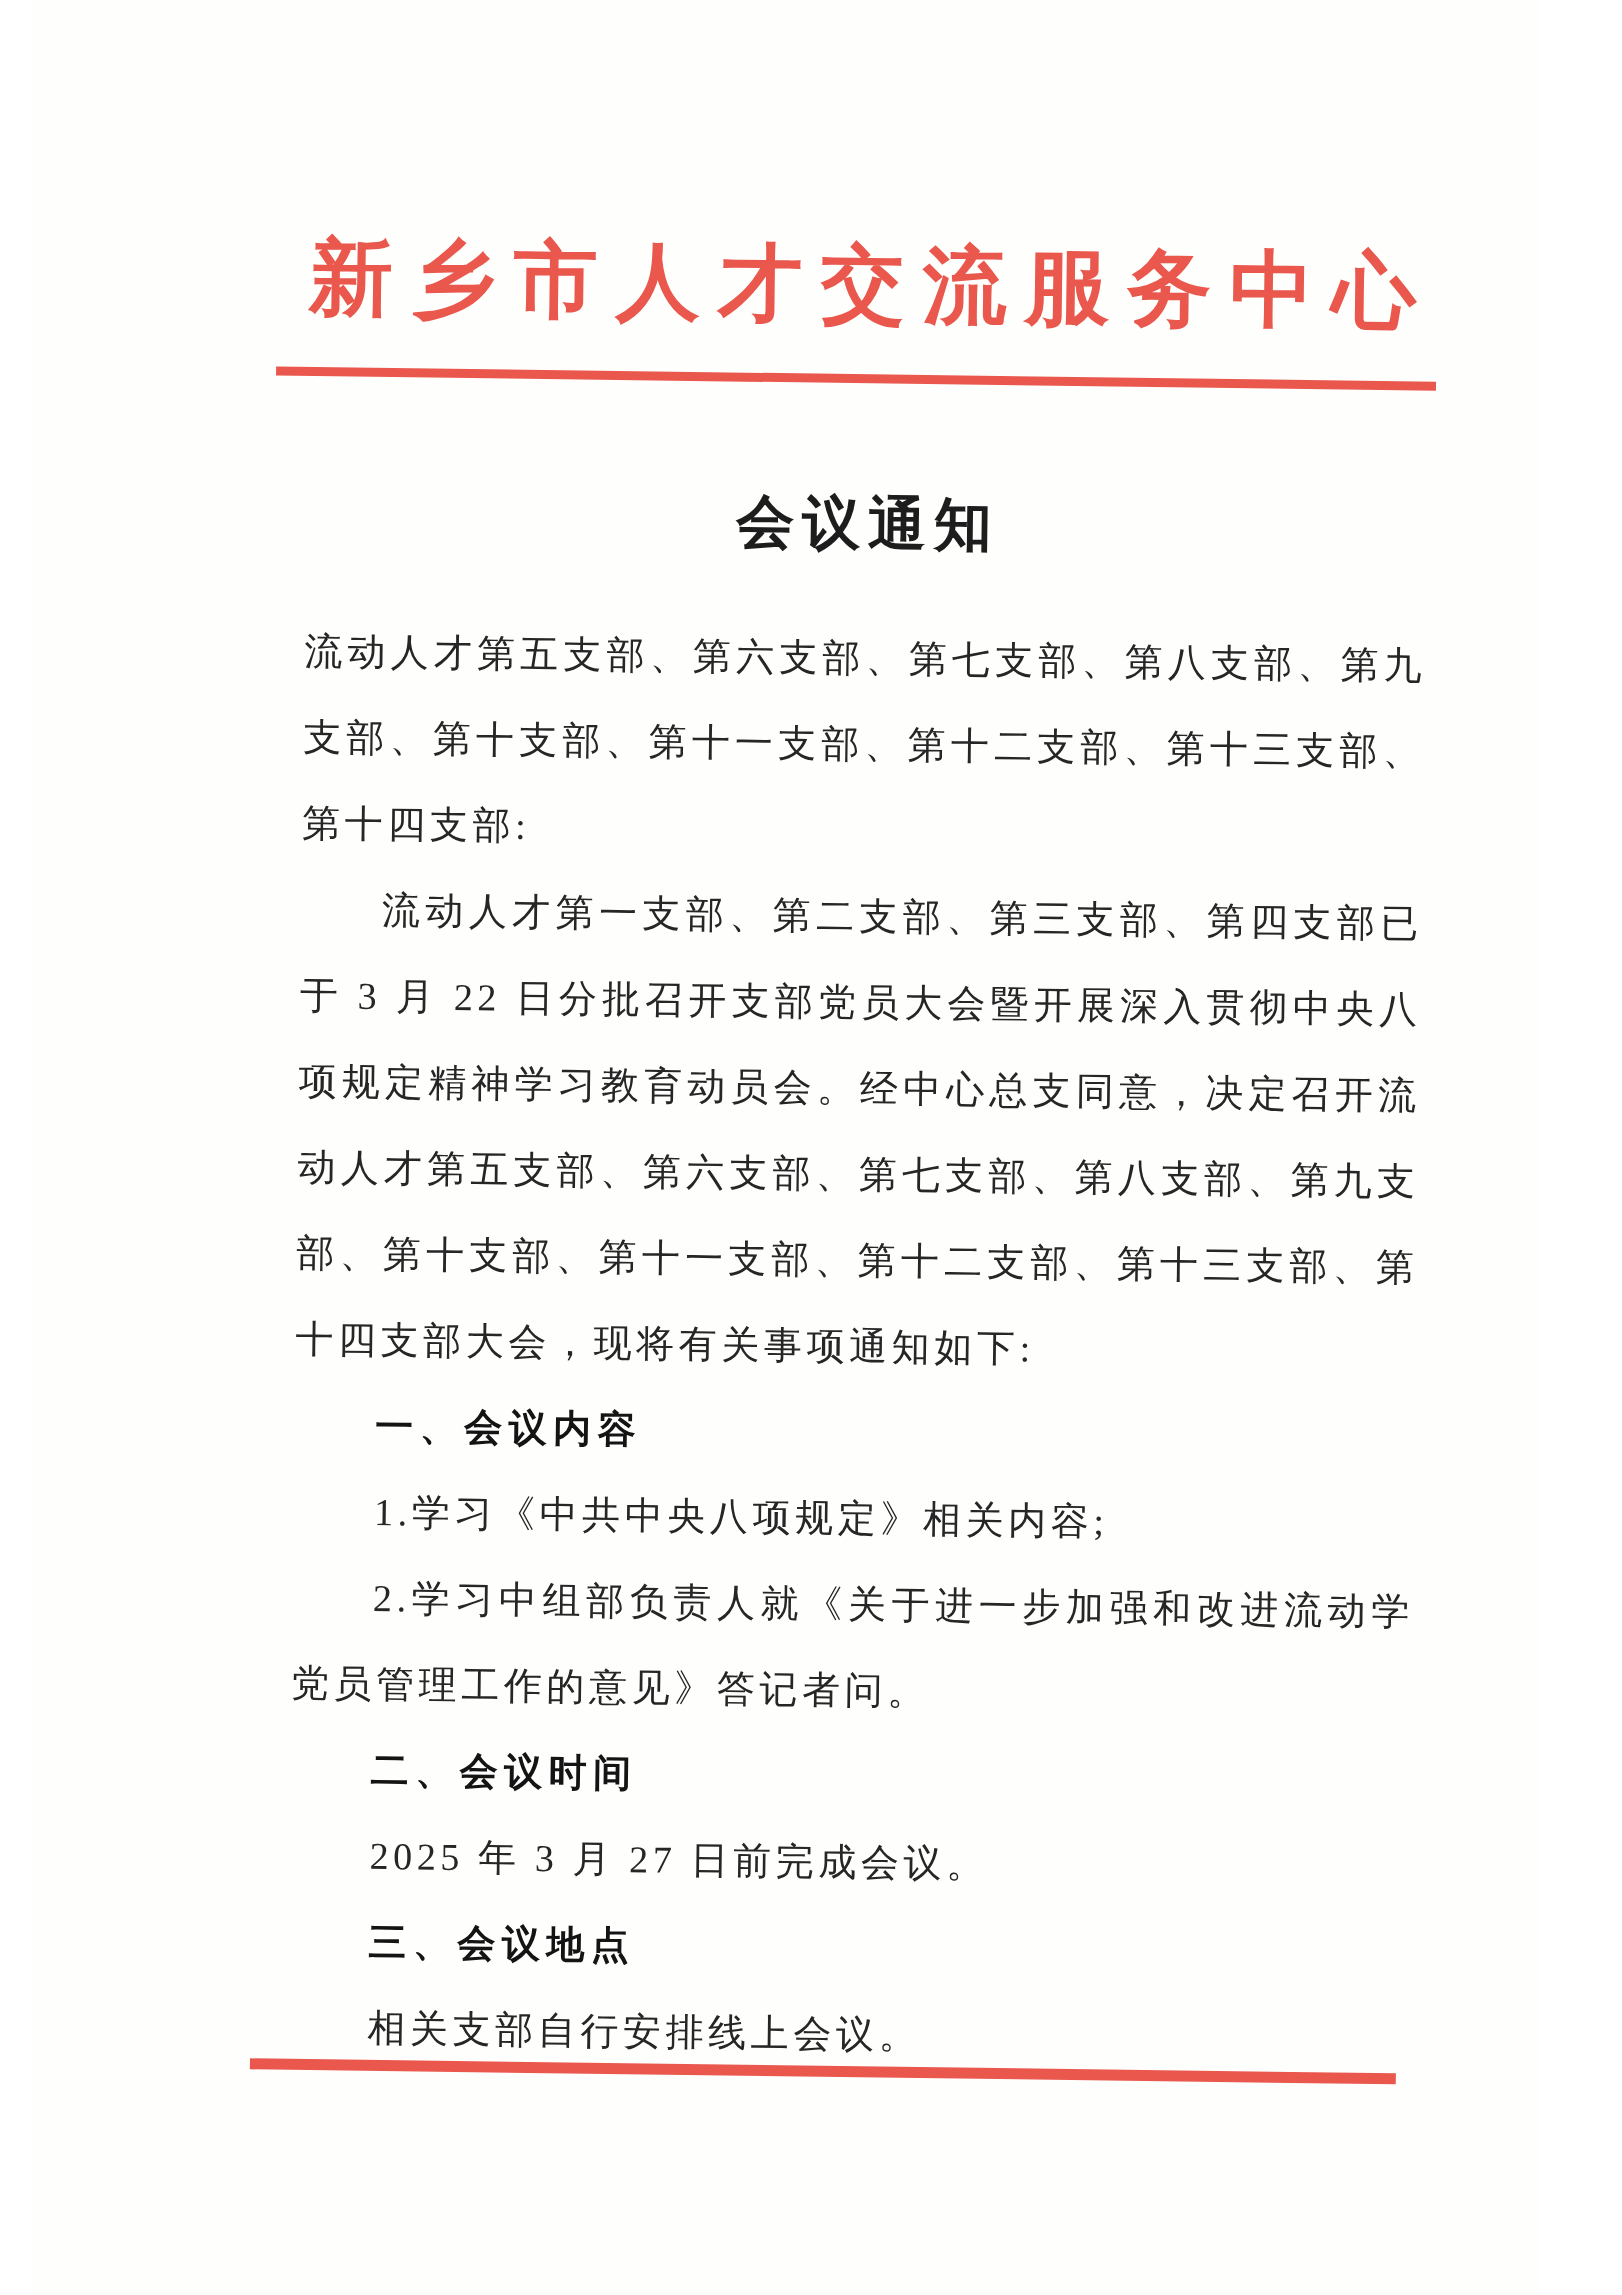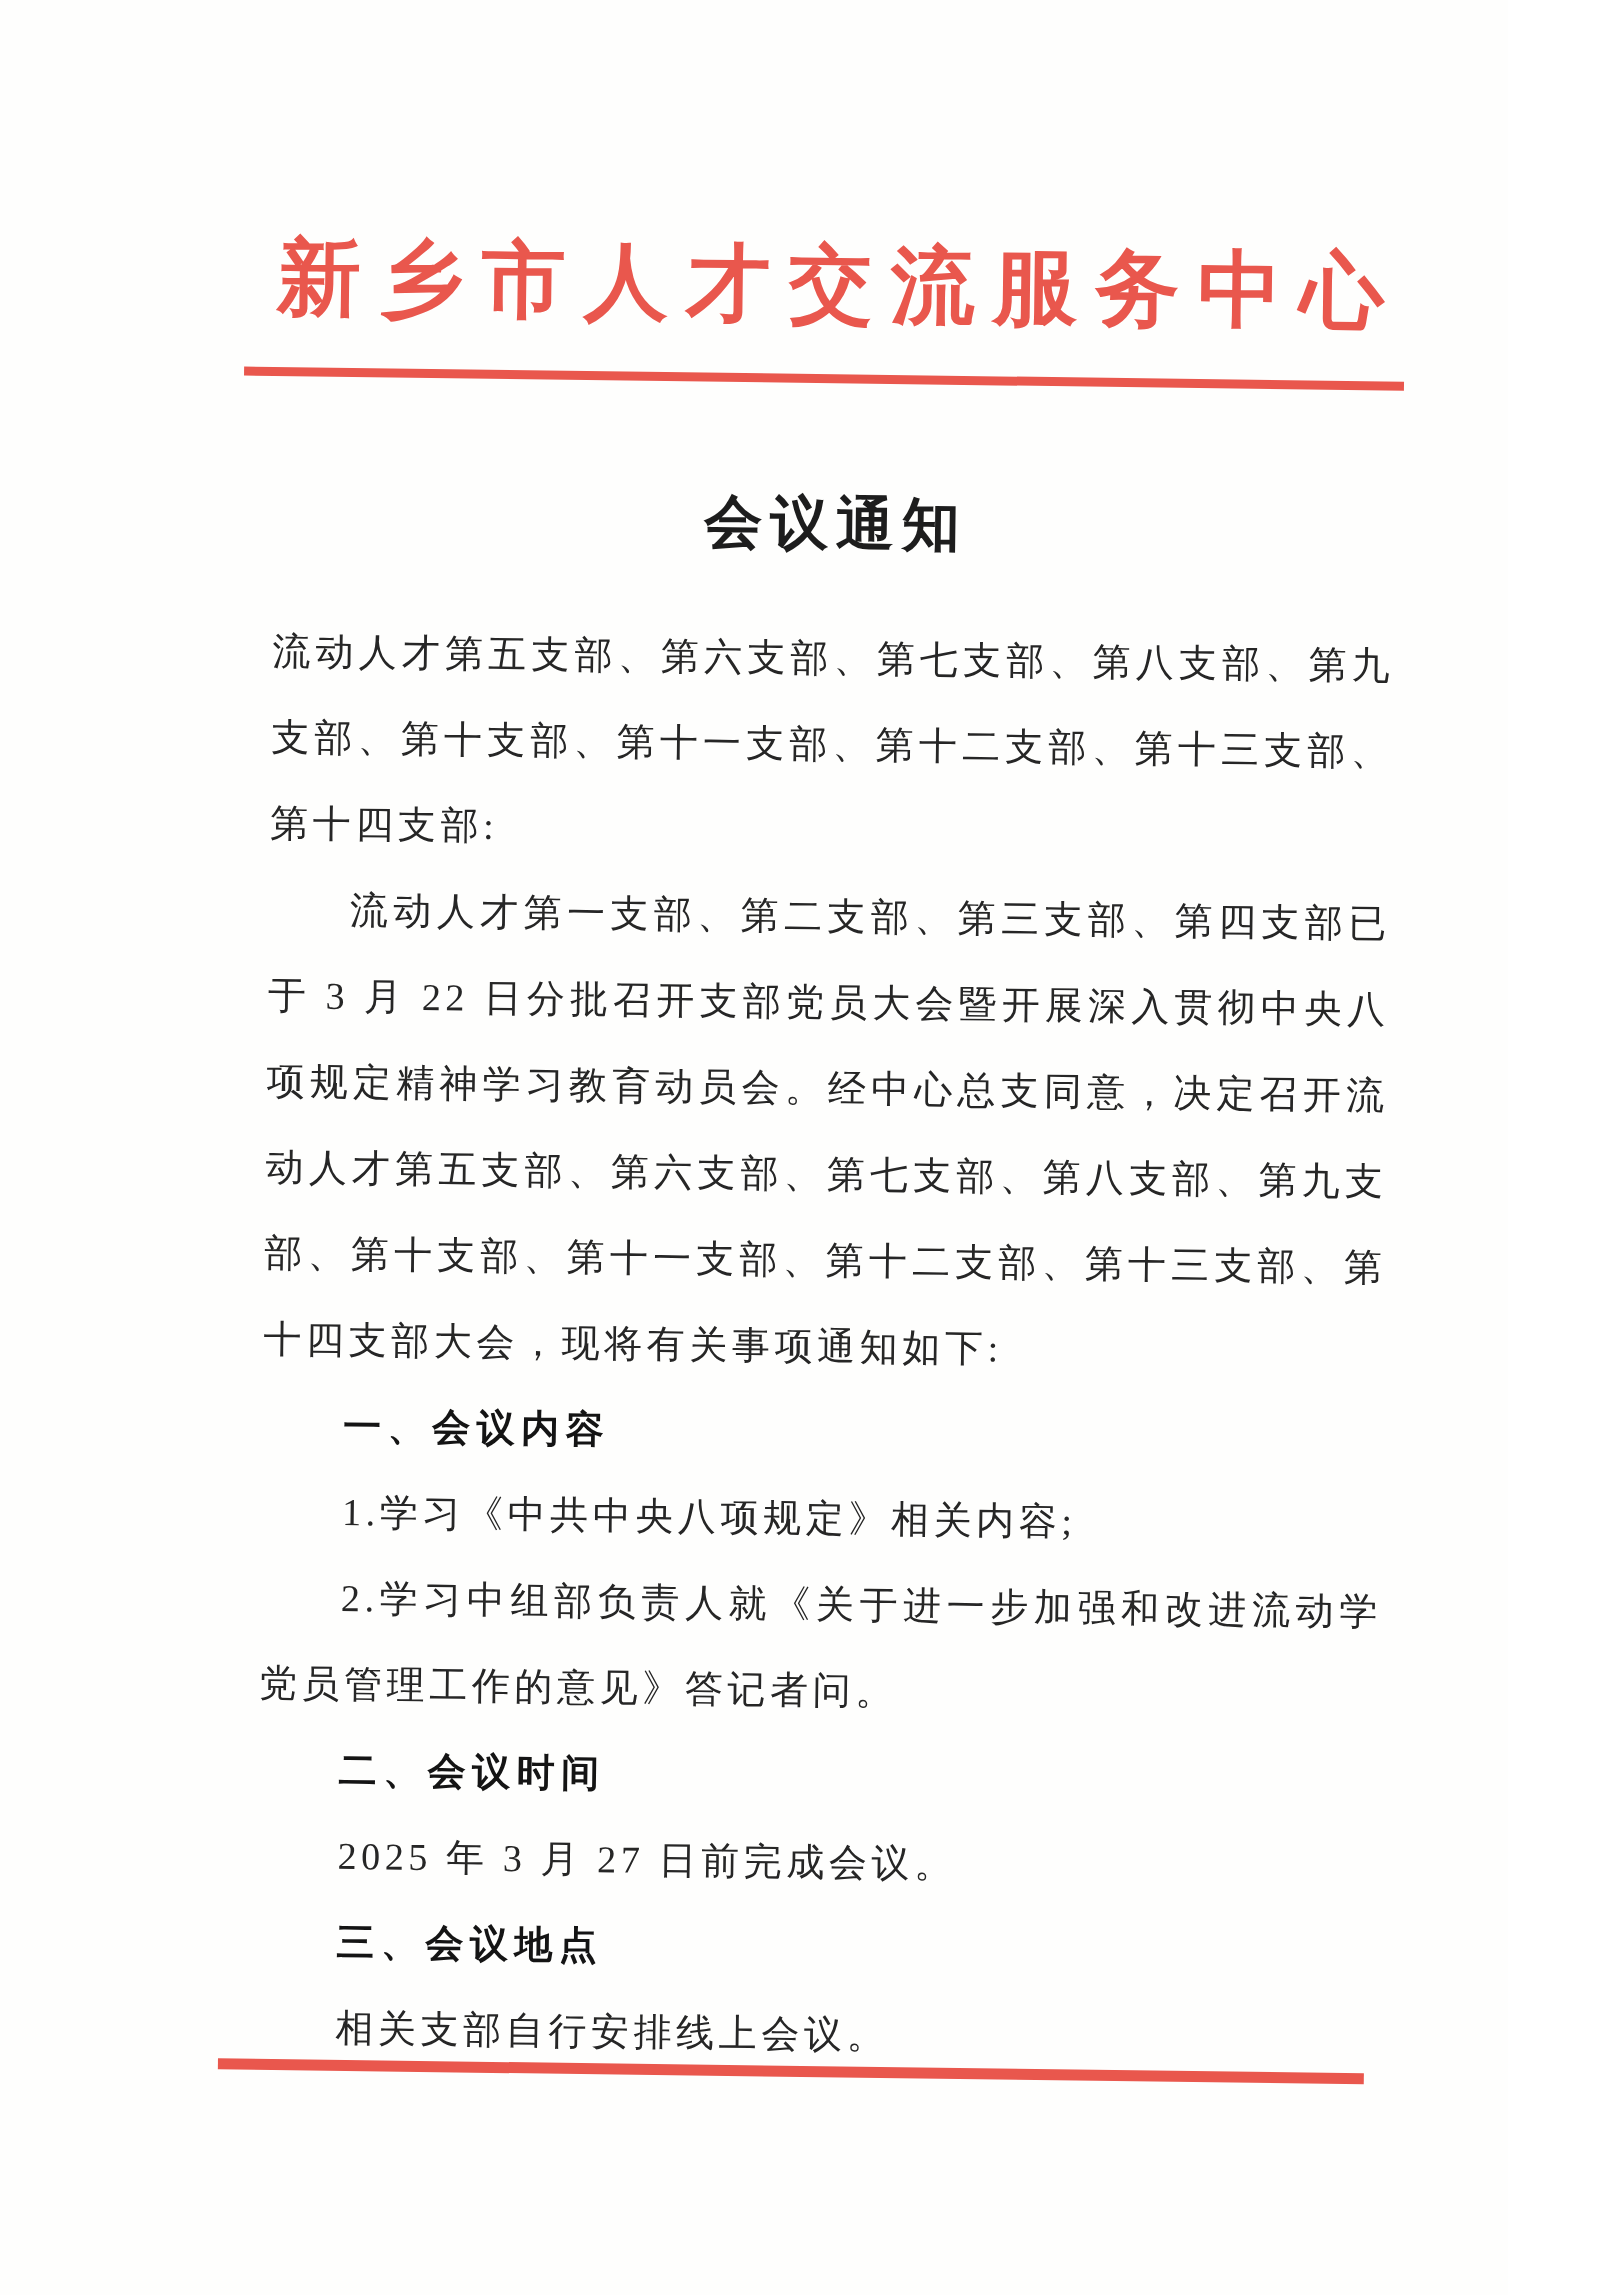--- a/index.html
+++ b/index.html
@@ -12,20 +12,21 @@
     height: 2295px;
     overflow: hidden;
   }
   .page {
     position: relative;
     width: 1508px;
     height: 2295px;
     background: #fefefd;
     overflow: hidden;
     font-family: "Liberation Serif", serif;
+    margin-left: 32px;
   }
   
   .tilt {
     position: absolute;
     left: 0; top: 0;
     width: 1623px;
     height: 2295px;
     transform: rotate(0.75deg);
     transform-origin: 811px 1145px;
   }

